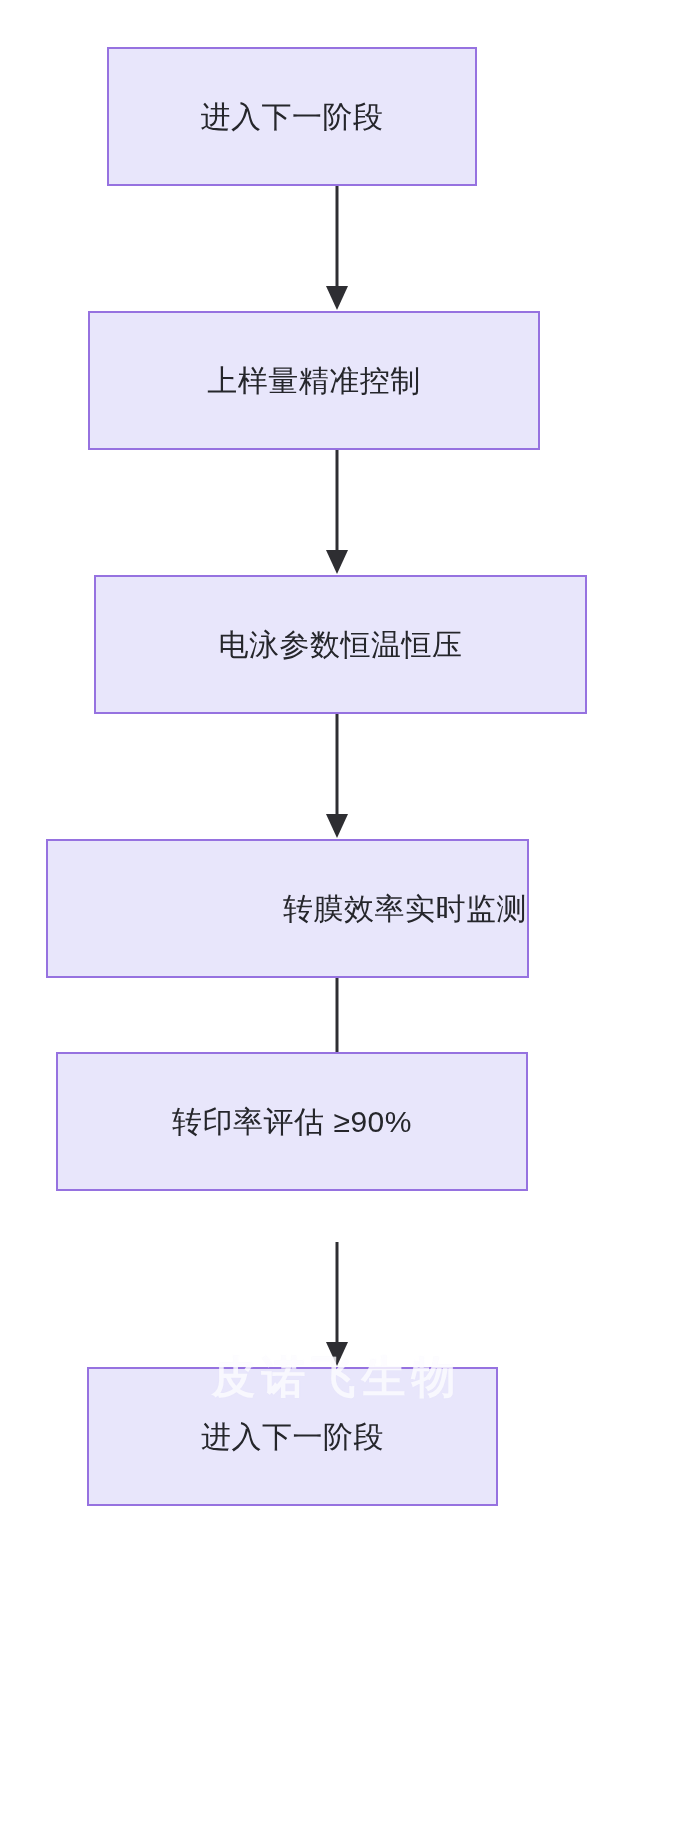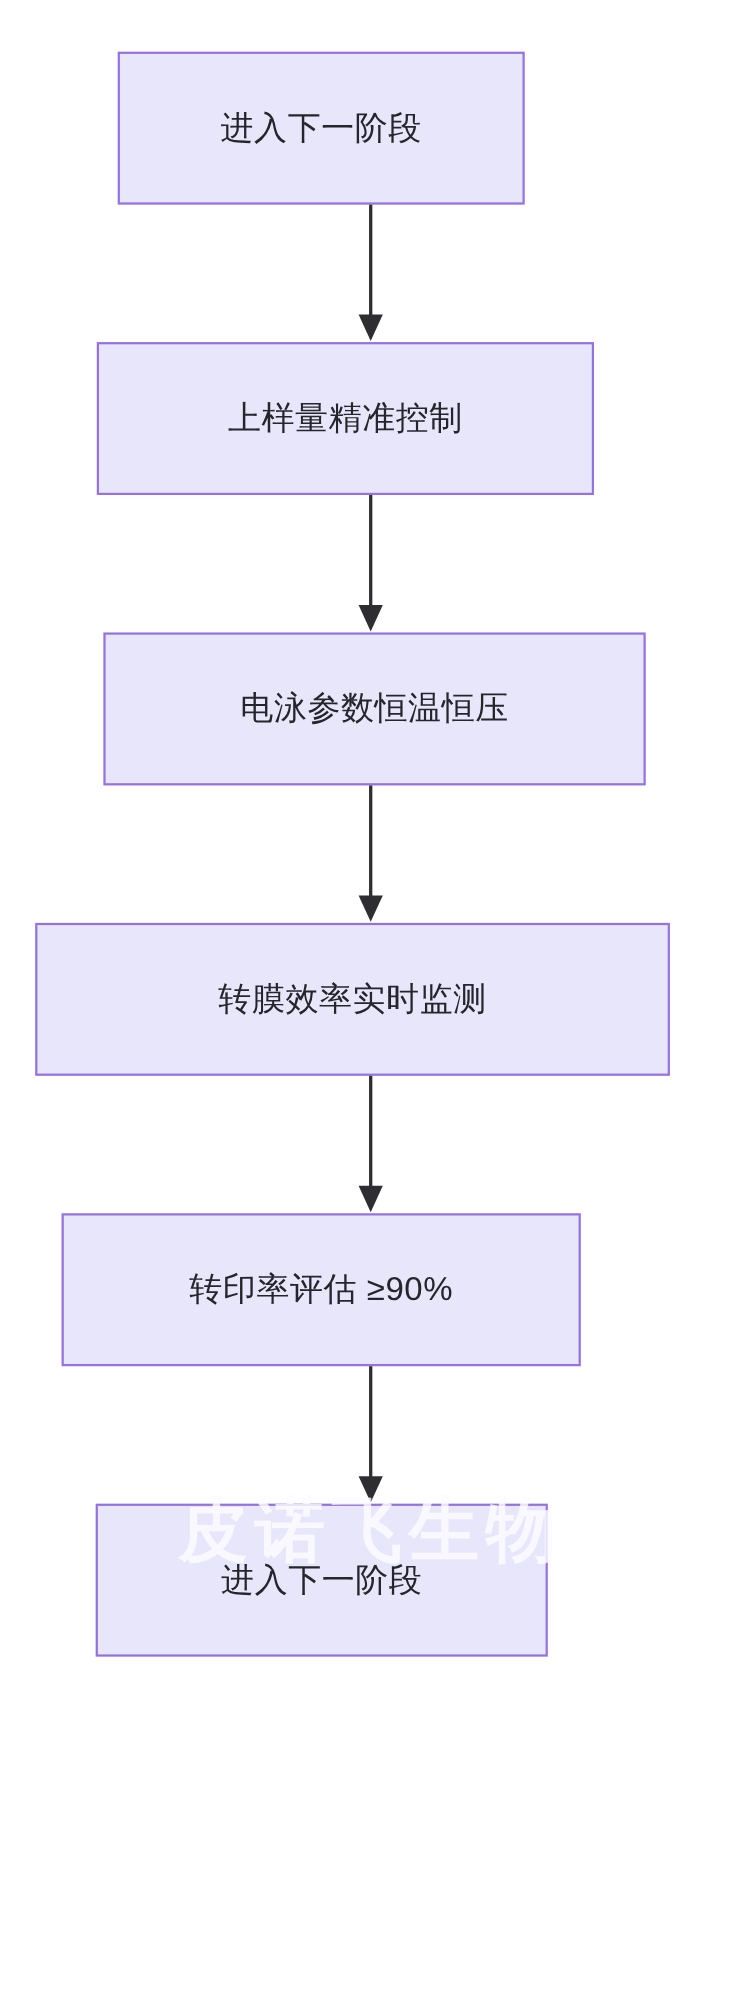--- a/index.html
+++ b/index.html
@@ -42,21 +42,21 @@
   .edge svg {
     display: block;
     overflow: visible;
   }
   .watermark {
     position: absolute;
     left: 0;
     top: 1348px;
     width: 673px;
     text-align: center;
-    font-size: 64px;
+    font-size: 44px;
     font-weight: bold;
     color: rgba(255, 255, 255, 0.72);
     letter-spacing: 6px;
     pointer-events: none;
     user-select: none;
     text-shadow: 0 0 1px rgba(230,225,250,0.35);
   }
 </style>
 </head>
 <body>
@@ -89,32 +89,32 @@
     <span class="node-label">电泳参数恒温恒压</span>
   </div>
 
   <div class="edge" style="left:277px; top:714px; width:120px; height:125px;">
     <svg width="120" height="125" viewBox="0 0 120 125" aria-hidden="true">
       <line x1="60" y1="0" x2="60" y2="108" stroke="#2e2e32" stroke-width="3"></line>
       <polygon points="60,124 49,100 71,100" fill="#2e2e32"></polygon>
     </svg>
   </div>
 
-  <div class="node" style="left:32px; top:839px; width:577px; height:139px;">
+  <div class="node" style="left:46px; top:839px; width:483px; height:139px;justify-content:flex-end;">
     <span class="node-label">转膜效率实时监测</span>
   </div>
 
   <div class="edge" style="left:277px; top:978px; width:120px; height:125px;">
     <svg width="120" height="125" viewBox="0 0 120 125" aria-hidden="true">
       <line x1="60" y1="0" x2="60" y2="108" stroke="#2e2e32" stroke-width="3"></line>
       <polygon points="60,124 49,100 71,100" fill="#2e2e32"></polygon>
     </svg>
   </div>
 
-  <div class="node" style="left:56px; top:1103px; width:472px; height:139px;">
+  <div class="node" style="left:56px; top:1052px; width:472px; height:139px;">
     <span class="node-label">转印率评估 ≥90%</span>
   </div>
 
   <div class="edge" style="left:277px; top:1242px; width:120px; height:125px;">
     <svg width="120" height="125" viewBox="0 0 120 125" aria-hidden="true">
       <line x1="60" y1="0" x2="60" y2="108" stroke="#2e2e32" stroke-width="3"></line>
       <polygon points="60,124 49,100 71,100" fill="#2e2e32"></polygon>
     </svg>
   </div>
 

